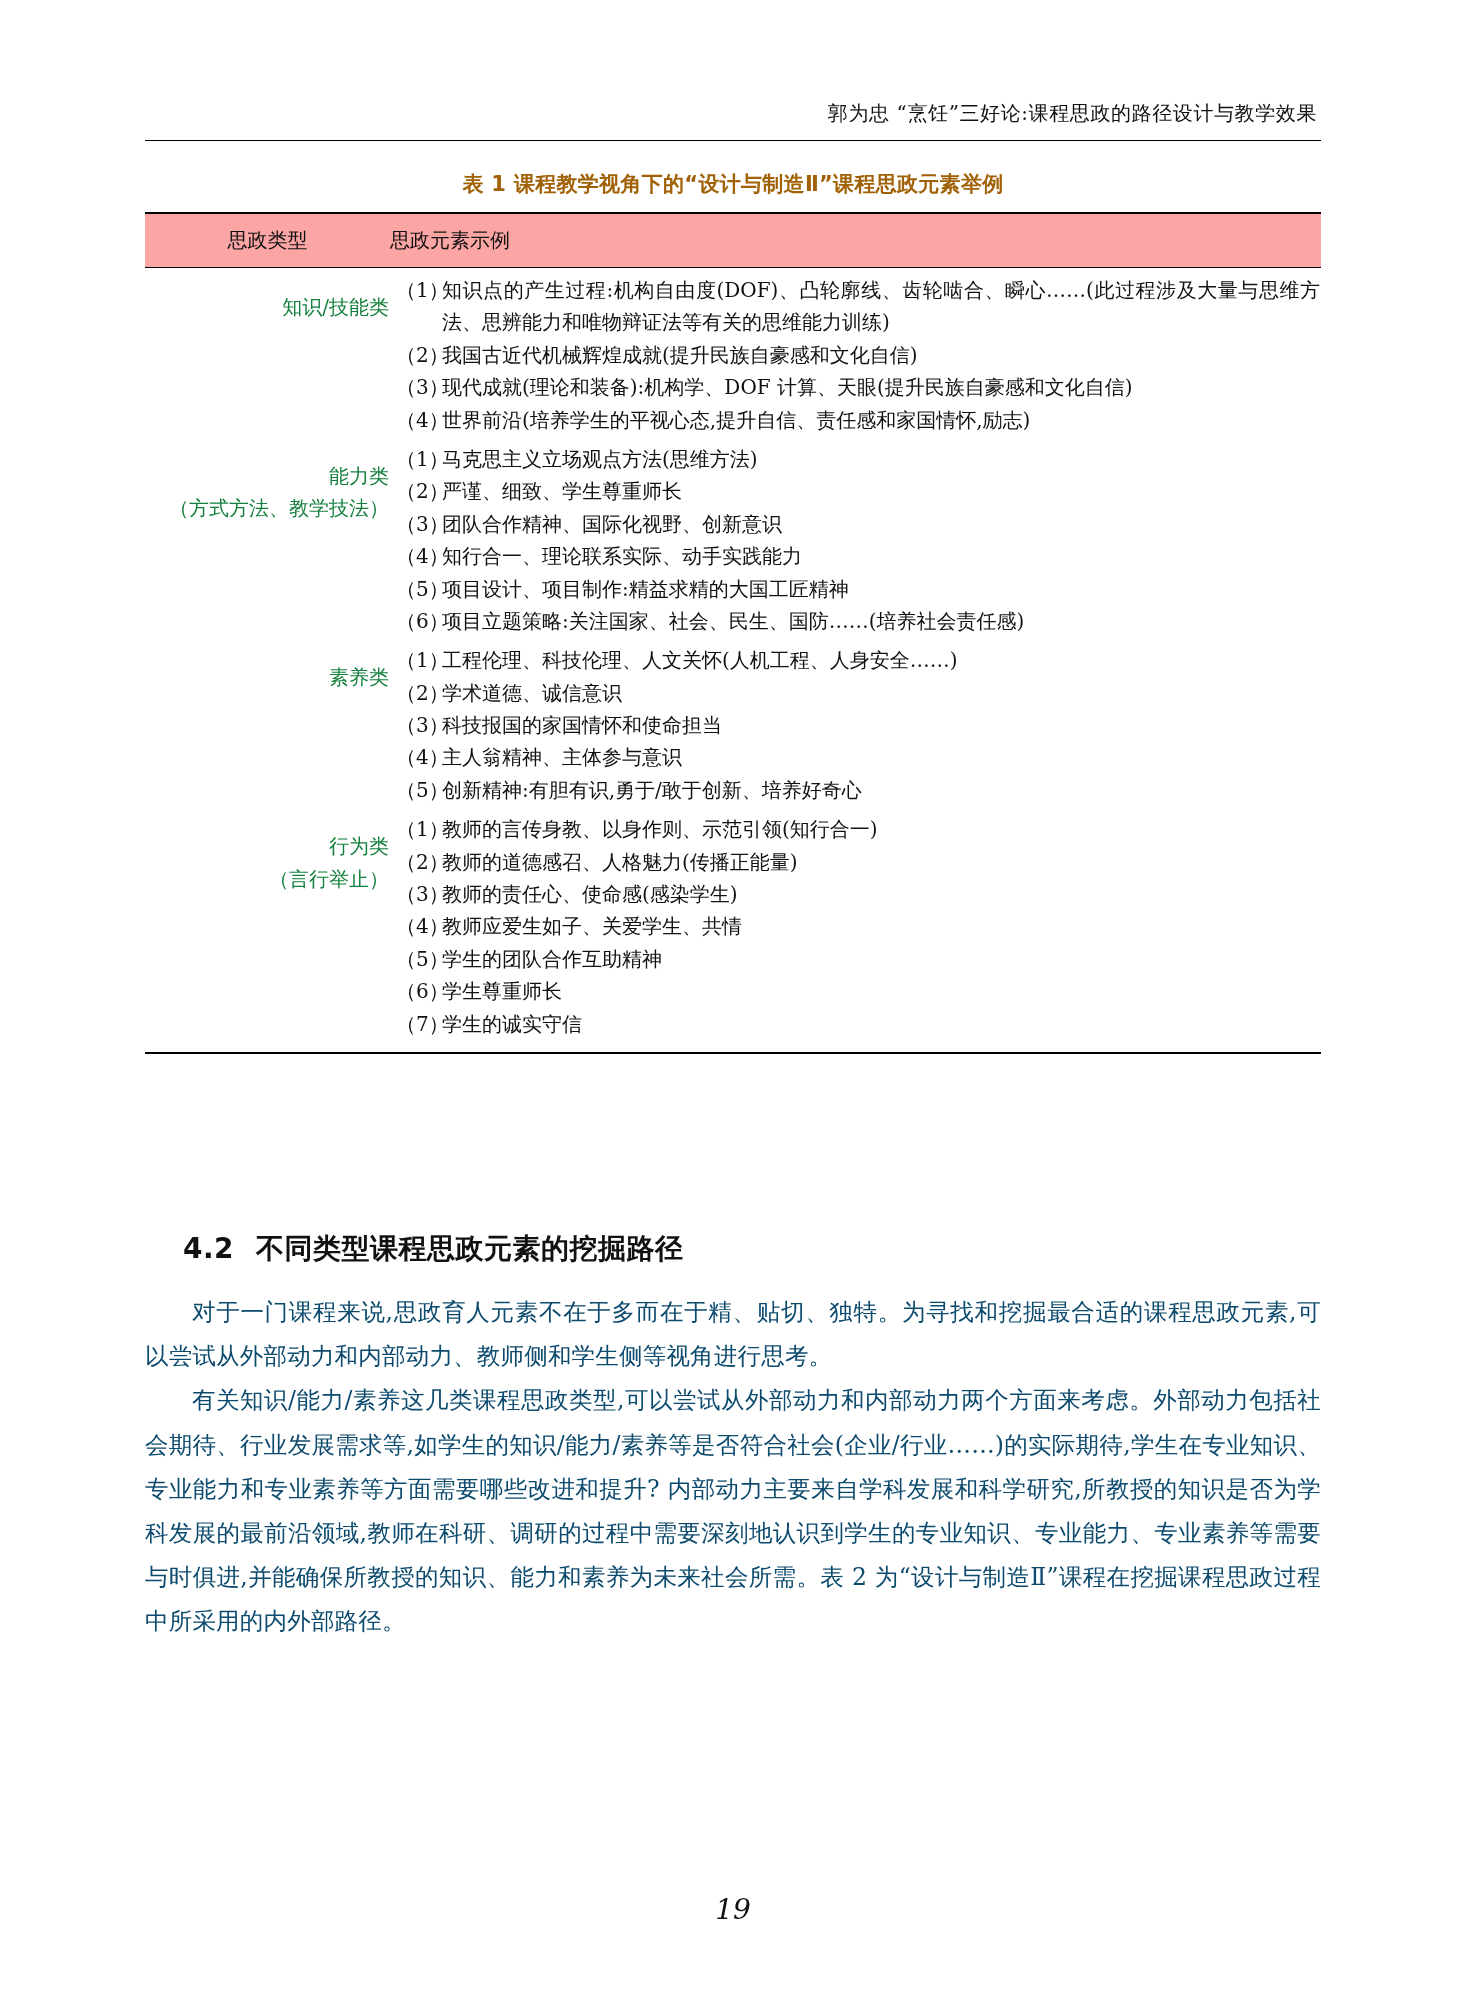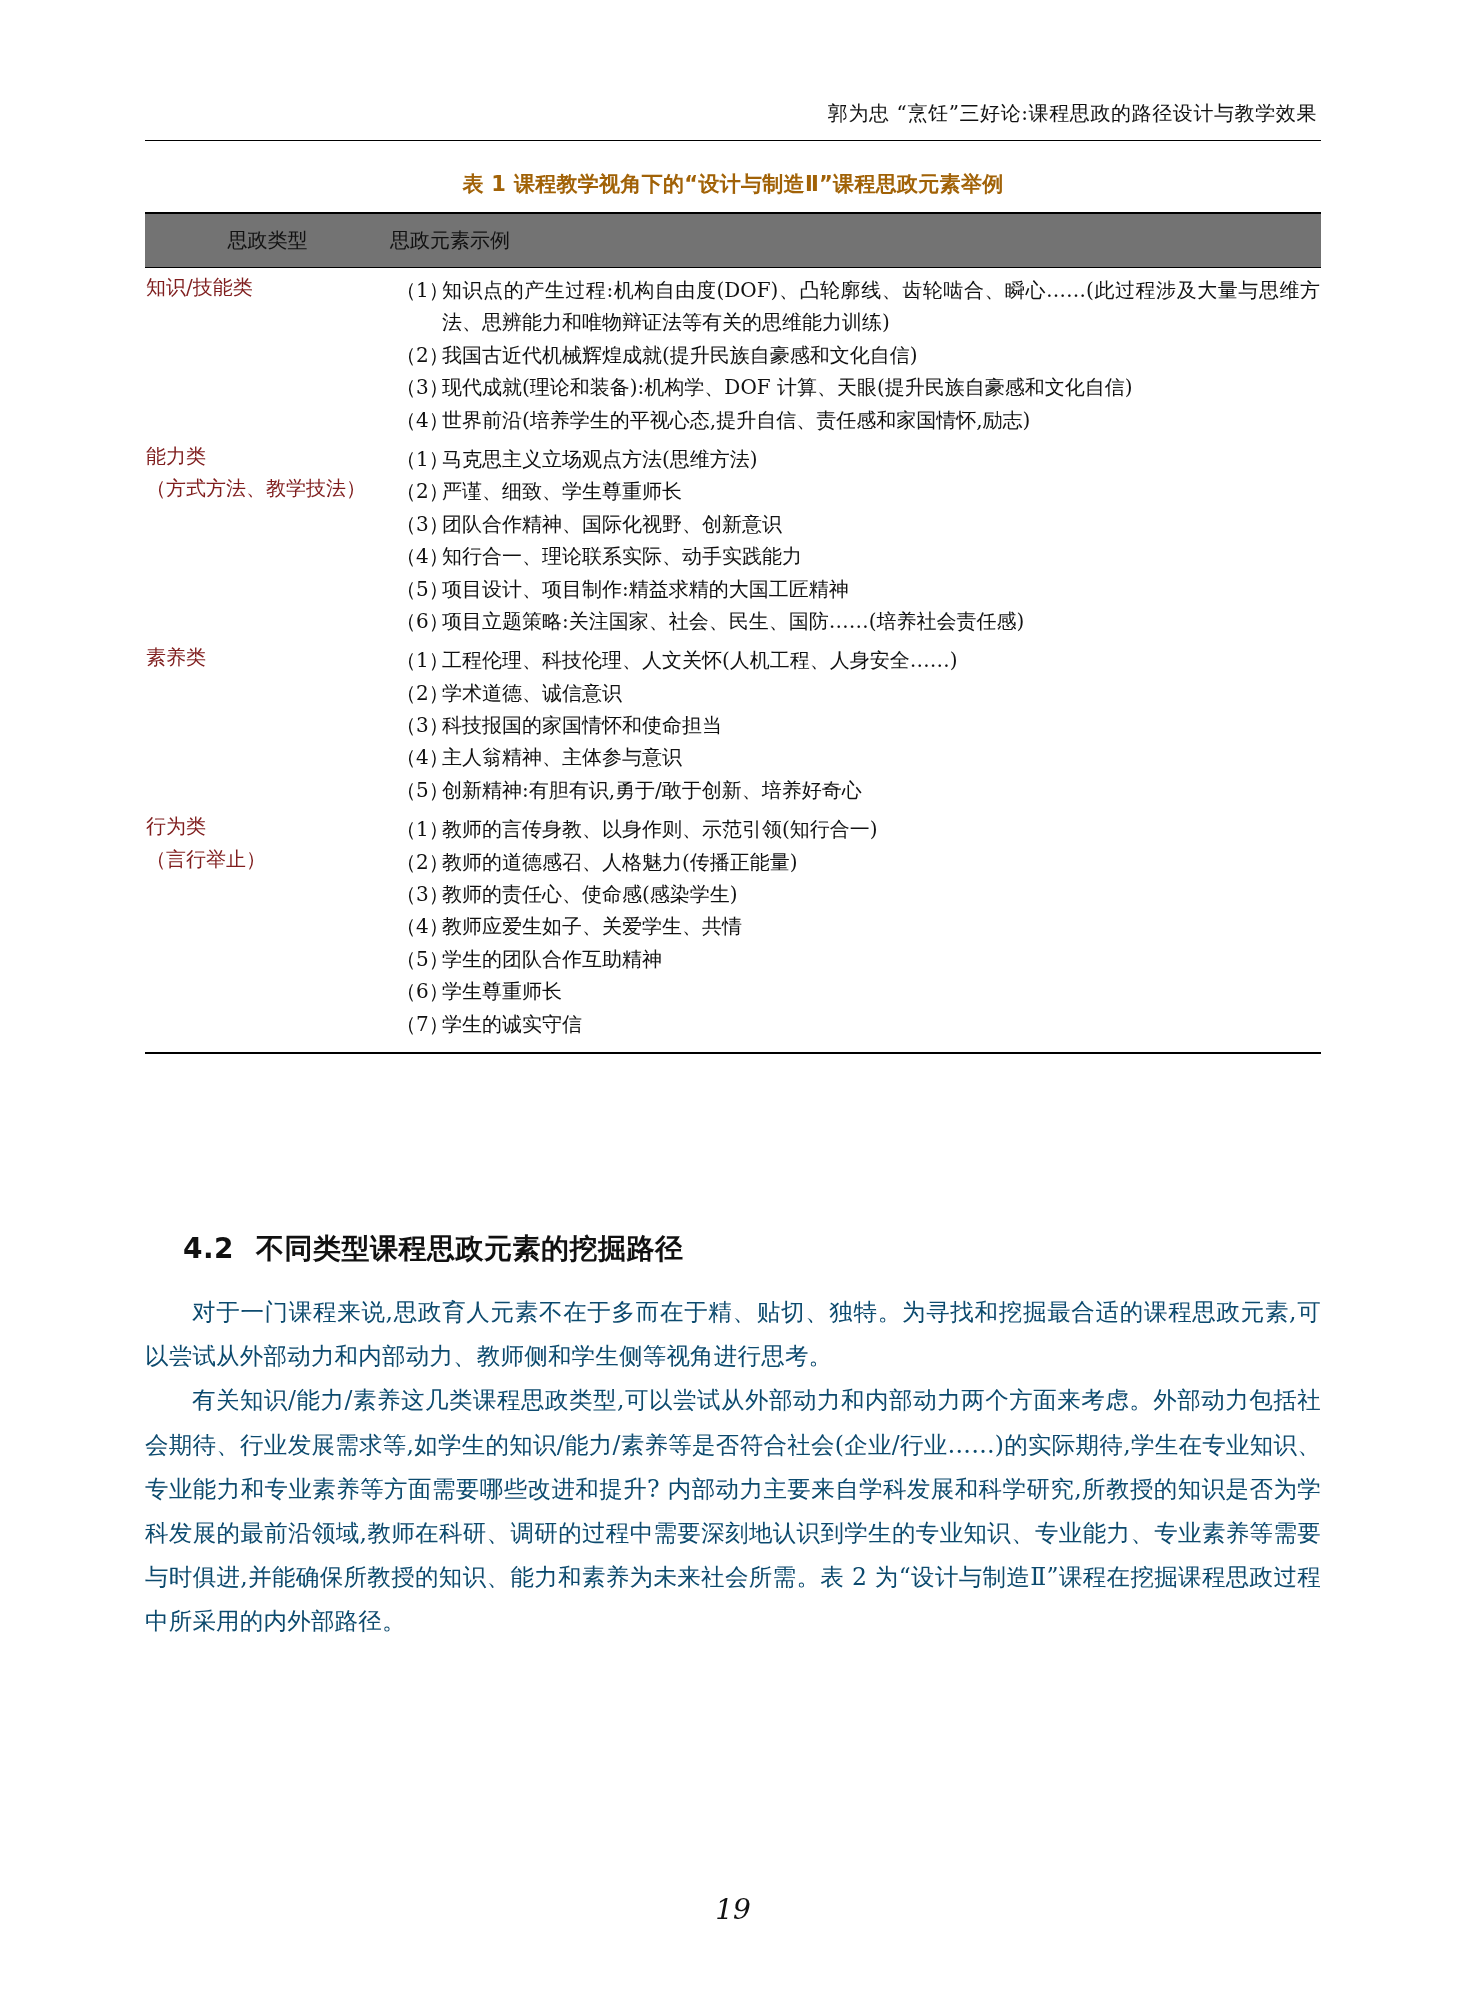--- a/index.html
+++ b/index.html
@@ -62,41 +62,41 @@
     letter-spacing: 0.3px;
     margin-bottom: 14px;
     white-space: nowrap;
   }
   table.tbl {
     width: 1176px;
     border-collapse: collapse;
     table-layout: fixed;
   }
   table.tbl thead tr.hdr {
-    background: #737373;
+    background: #fca5a5;
   }
   table.tbl thead th {
     border-top: 2.2px solid #000;
     border-bottom: 1.3px solid #000;
     padding: 13px 0 13px 0;
     font-weight: normal;
     font-size: 20px;
     color: #111;
   }
   th.col-type { width: 245px; text-align: center; }
   th.col-ex   { text-align: left; }
 
   td.cat {
     width: 245px;
     vertical-align: top;
-    text-align: left;
+    text-align: right;
     font-size: 20px;
-    color: #7f1d1d;
+    color: #15803d;
     line-height: 1.62;
-    padding-top: 3px;
+    padding-top: 23px;
     white-space: nowrap;
   }
   td.cat .cat-inner { display: block; }
   td.cat .cat-sub { display: block; }
 
   td.items {
     vertical-align: top;
     padding-top: 6px;
     padding-left: 6px;
   }

